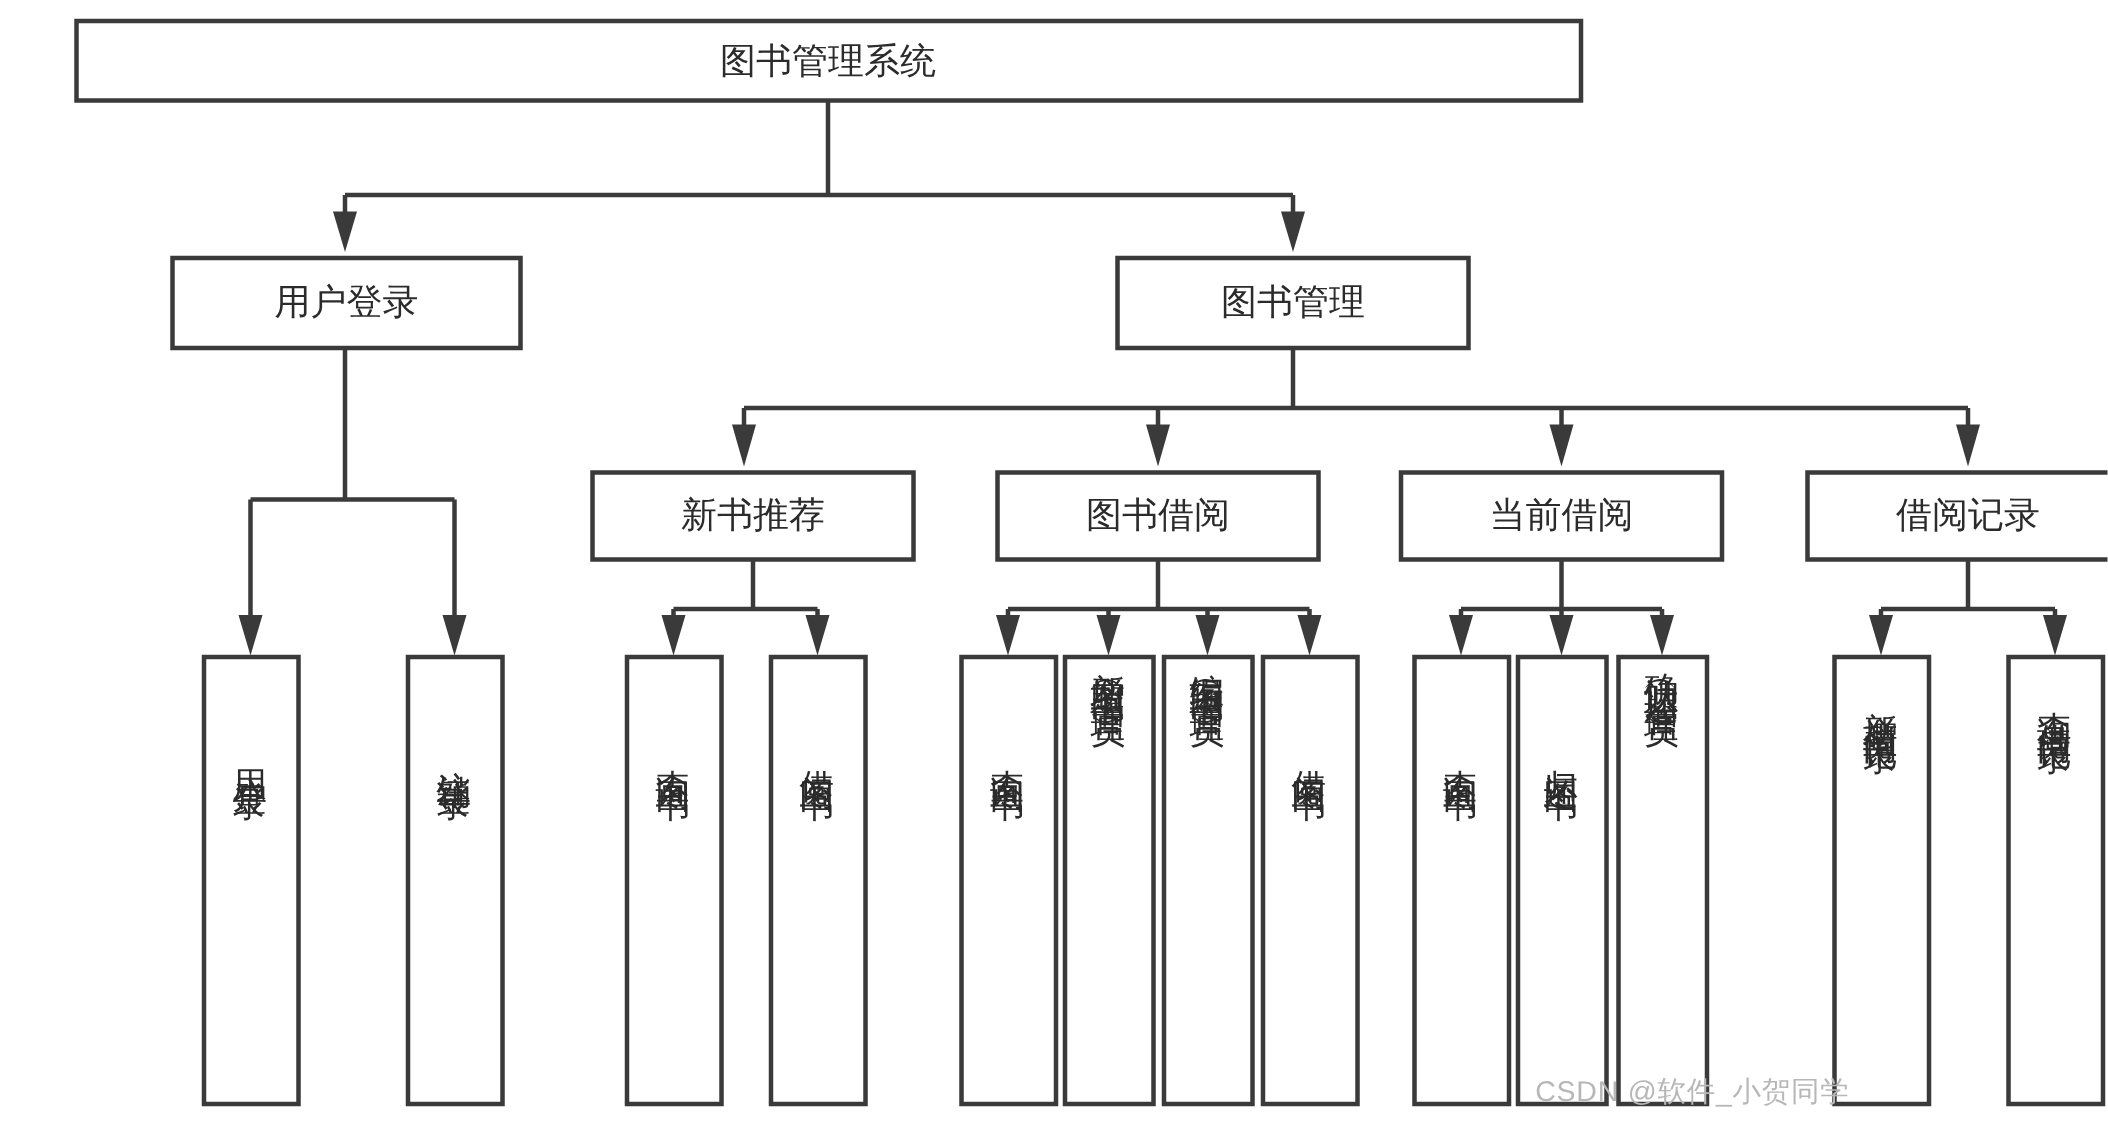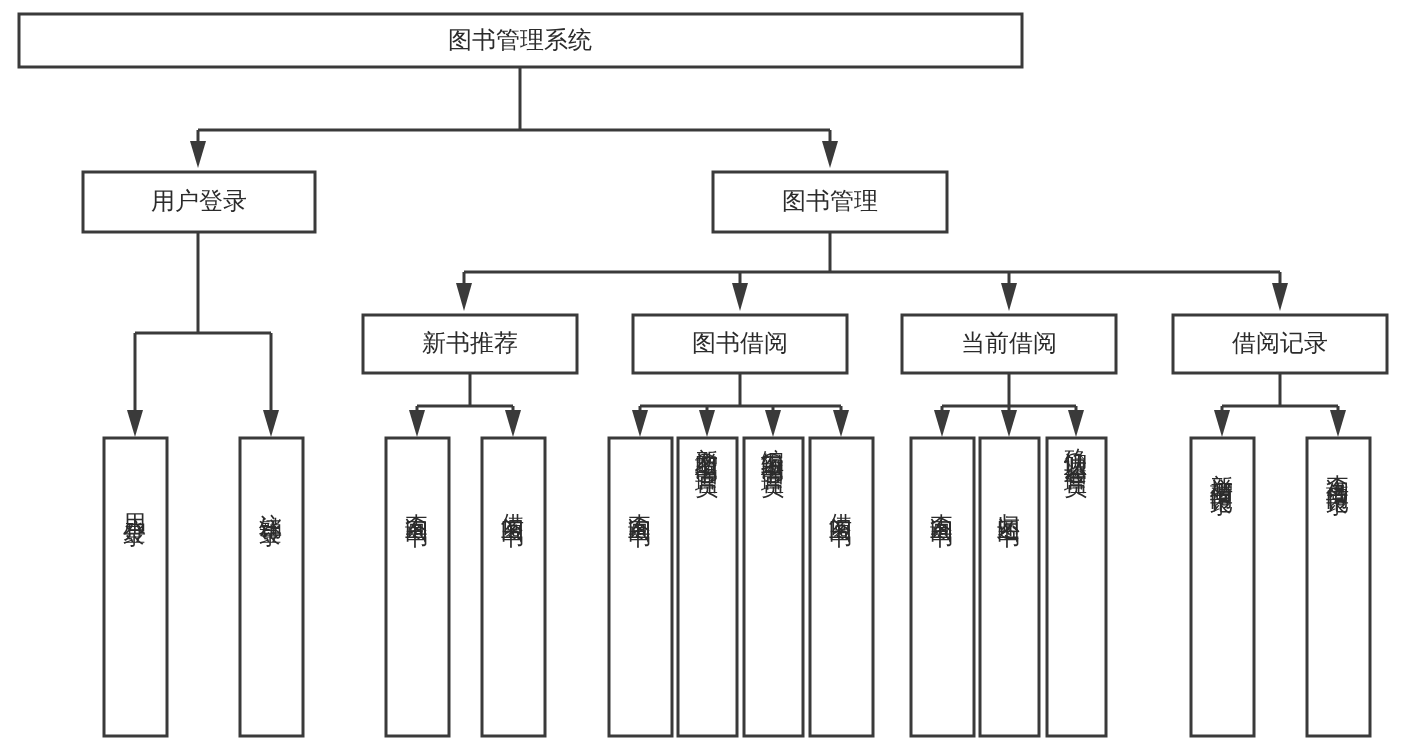--- a/index.html
+++ b/index.html
@@ -13,20 +13,21 @@
     font-family: "Liberation Sans", "DejaVu Sans", sans-serif;
     overflow: hidden;
     position: relative;
   }
   #diagram-root {
     position: absolute;
     left: 0;
     top: 0;
     width: 1211px;
     height: 747px;
+    padding-left: 32px;
   }
   svg#flowchart {
     display: block;
     width: 1405px;
     height: 747px;
   }
   .node-rect {
     fill: #ffffff;
     stroke: #3a3a3a;
     stroke-width: 3;
@@ -243,14 +244,15 @@
       <text class="node-label-v" x="1222" y="468">新增借阅记录</text>
     </g>
 
     <g>
       <rect class="node-rect" x="1307" y="438" width="63" height="298"></rect>
       <text class="node-label-v" x="1338" y="468">查询借阅记录</text>
     </g>
 
   </svg>
 
+  <div class="watermark-text">CSDN @软件_小贺同学</div>
 
 </div>
 
 </body></html>

